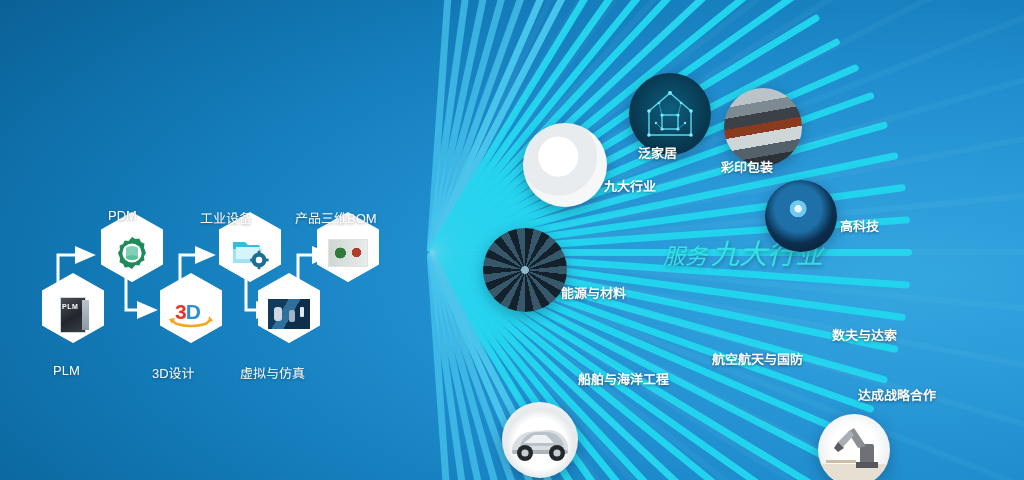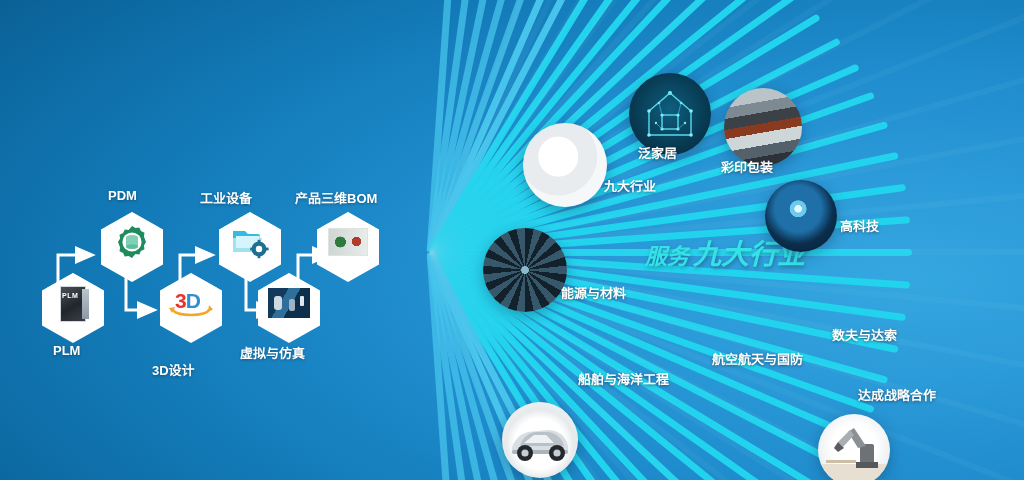--- a/index.html
+++ b/index.html
@@ -28,48 +28,48 @@
   .headline{
     position:absolute;left:38px;top:84px;
     font-size:44px;font-weight:bold;letter-spacing:1px;
     white-space:nowrap;
     text-shadow:2px 3px 5px rgba(0,0,0,.35);
   }
   .headline .w{color:#ffffff;}
   .headline .c{color:#3fe3e8;}
   
   .slogan{
-    position:absolute;left:645px;top:232px;
-    color:#35e2e8;font-weight:bold;font-style:italic;
+    position:absolute;left:663px;top:232px;
+    color:#35e2e8;font-weight:normal;font-style:italic;
     white-space:nowrap;
     text-shadow:1px 2px 4px rgba(0,0,0,.30);
   }
   .slogan .s1{font-size:22px;}
   .slogan .s2{font-size:28px;margin-left:4px;}
   
   .flow{position:absolute;left:0;top:0;width:430px;height:480px;}
   .hex{
     position:absolute;width:62px;height:70px;
     -webkit-clip-path:polygon(50% 0%,100% 25%,100% 75%,50% 100%,0% 75%,0% 25%);
     clip-path:polygon(50% 0%,100% 25%,100% 75%,50% 100%,0% 75%,0% 25%);
     background:#ffffff;
-    display:flex;align-items:flex-start;justify-content:center;
+    display:flex;align-items:flex-end;justify-content:center;
   }
   .hex .inner{
     width:52px;height:59px;
     -webkit-clip-path:polygon(50% 0%,100% 25%,100% 75%,50% 100%,0% 75%,0% 25%);
     clip-path:polygon(50% 0%,100% 25%,100% 75%,50% 100%,0% 75%,0% 25%);
     background:#1579ae;
     display:flex;align-items:center;justify-content:center;
     overflow:hidden;
   }
   .hex.solid .inner{background:#ffffff;}
   .flow-label{
-    position:absolute;color:#ffffff;font-size:13px;font-weight:bold;
-    white-space:nowrap;text-shadow:0 1px 3px rgba(0,0,0,.35);
+    position:absolute;color:#ffffff;font-size:13px;font-weight:normal;
+    white-space:nowrap;text-shadow:0 1px 3px rgba(0,0,0,.35);margin-top:20px;
   }
   .arrow{position:absolute;}
   
   .plm-box{width:34px;height:38px;position:relative;}
   .plm-box .face{position:absolute;left:4px;top:2px;width:24px;height:34px;
     background:linear-gradient(150deg,#4a4f57,#22262c 55%,#3a3f46);
     border:1px solid #cfd6dc;}
   .plm-box .side{position:absolute;left:26px;top:5px;width:7px;height:30px;
     background:linear-gradient(180deg,#b9c4cd,#8d99a4);}
   .plm-box .txt{position:absolute;left:6px;top:8px;color:#fff;font-size:7px;
@@ -258,21 +258,21 @@
             <span class="r">3</span><span class="b">D</span>
           </div>
           <svg style="position:absolute;left:0;top:14px;" width="44" height="20" viewBox="0 0 44 20">
             <path d="M4 9 C4 17 40 17 40 9" fill="none" stroke="#f5a623" stroke-width="2.6"></path>
             <path d="M40 5 L44 9.5 L39 12 z" fill="#f5a623"></path>
             <path d="M3 13 L0 8 L6 7 z" fill="#f5a623"></path>
           </svg>
         </div>
       </div>
     </div>
-    <div class="flow-label" style="left:152px;top:360px;">3D设计</div>
+    <div class="flow-label" style="left:152px;top:343px;">3D设计</div>
 
     <div class="hex" style="left:219px;top:212px;">
       <div class="inner" style="background:#ffffff;">
         <svg width="38" height="34" viewBox="0 0 38 34">
           <path fill="#35bbe0" d="M2 6h12l3 3h10a2 2 0 012 2v4H2z"></path>
           <path fill="#9fe3f2" d="M2 13h29l-4 14H2z"></path>
           <path fill="#d6f4fb" d="M5 11h24l-3.4 12H5z"></path>
           <circle cx="28" cy="24" r="7.5" fill="#1f6f94"></circle>
           <circle cx="28" cy="24" r="3.2" fill="#ffffff"></circle>
           <g fill="#1f6f94">

